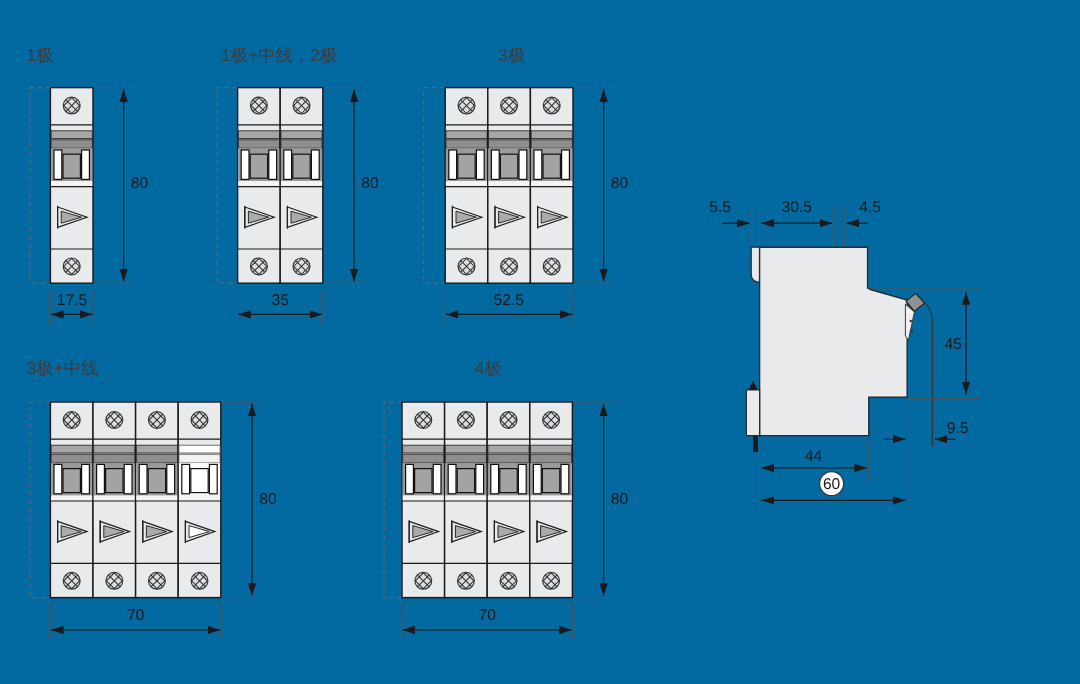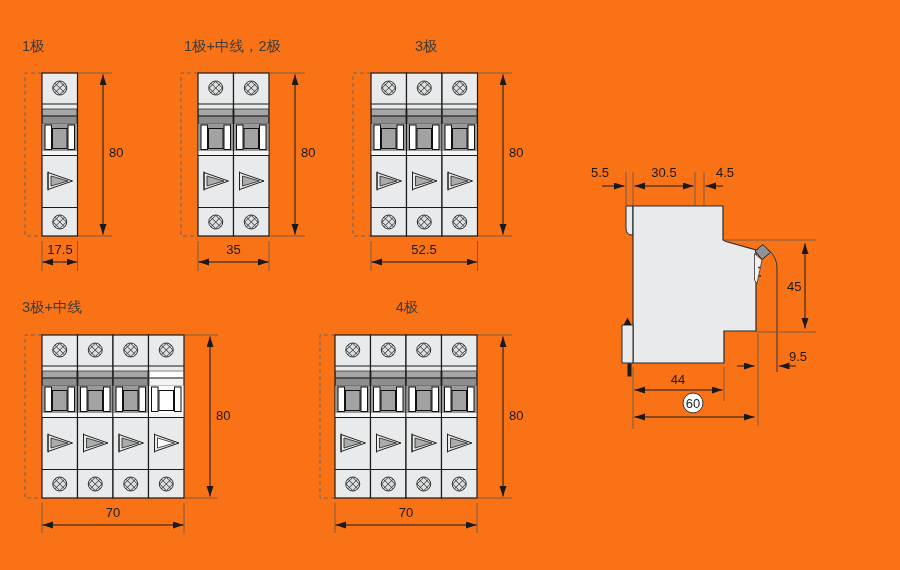--- a/index.html
+++ b/index.html
@@ -1,16 +1,16 @@
 <!DOCTYPE html>
 <html><head>
 <meta charset="utf-8">
 <style>
   html,body { margin:0; padding:0; background:#ffffff; }
-  .canvas { position:relative; width:900px; height:570px; background:#f97316; overflow:hidden; }
+  .canvas { position:relative; width:900px; height:570px; background:#0369a1; overflow:hidden; }
   .canvas svg { position:absolute; left:0; top:0; }
   text { font-family:"Liberation Sans","DejaVu Sans",sans-serif; }
   .lbl { font-size:14.5px; fill:#3c3c3c; }
   .dim { font-size:13px; fill:#1a1a1a; }
   .dimline { stroke:#1a1a1a; stroke-width:1; fill:none; }
   .extline { stroke:#555; stroke-width:0.8; fill:none; }
   .dashed  { stroke:#666; stroke-width:1; fill:none; stroke-dasharray:4 3; }
   .outline { stroke:#2a2a2a; fill:#e9eaeb; }
 </style>
 </head>

